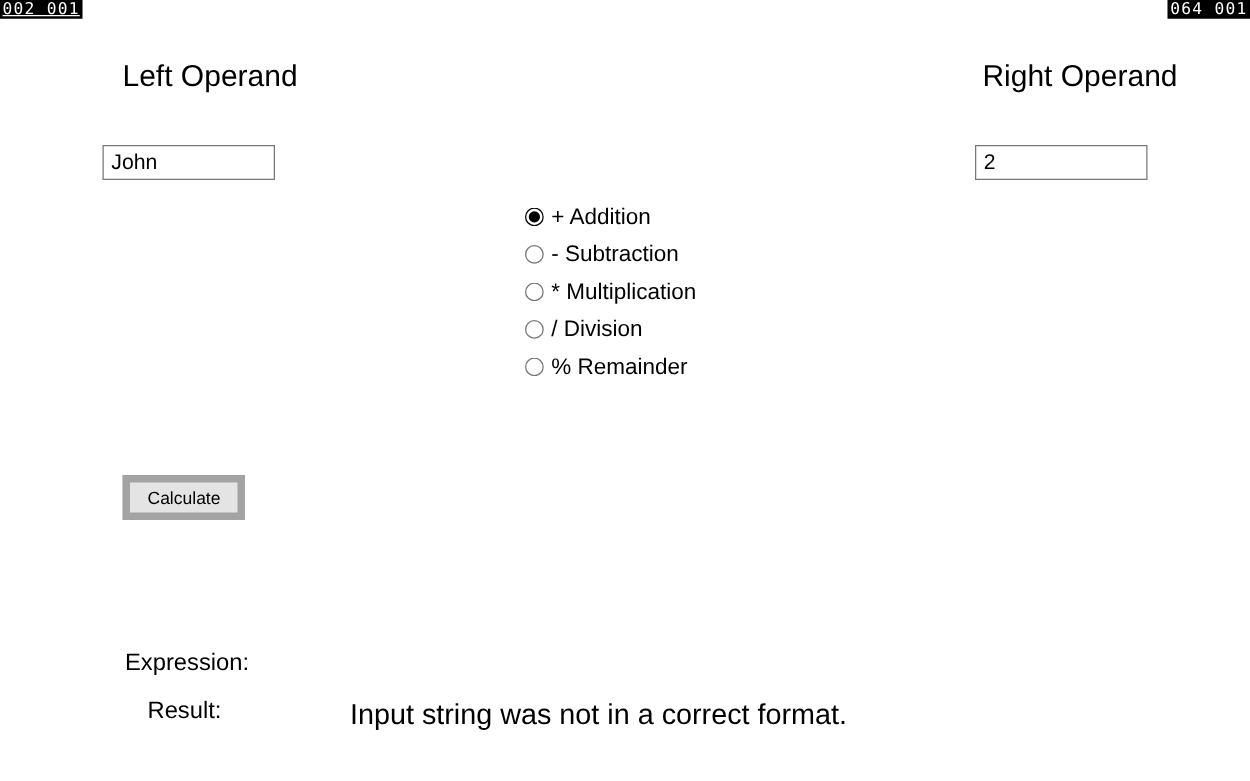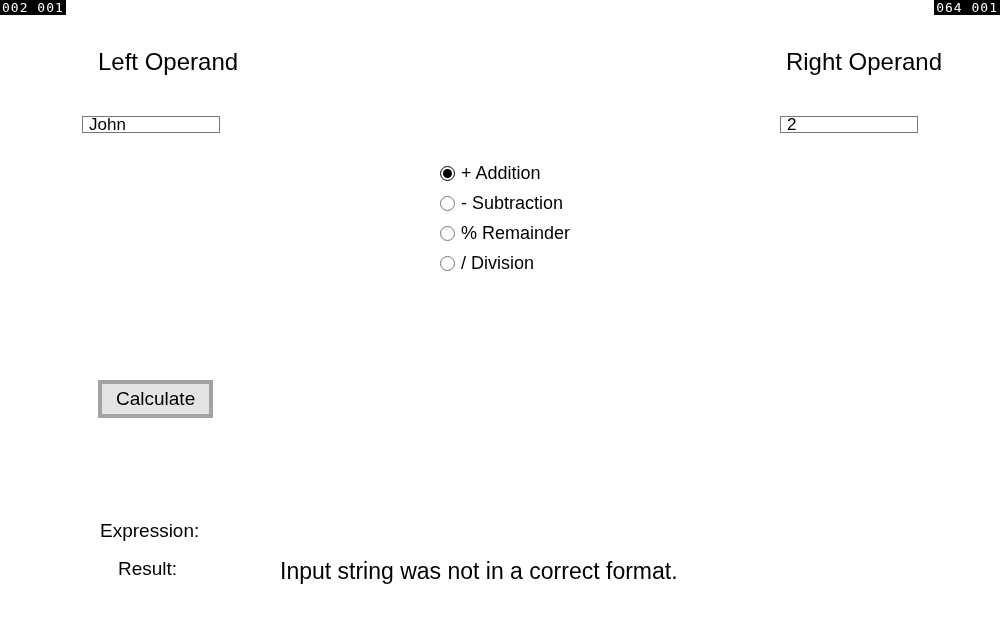--- a/index.html
+++ b/index.html
@@ -16,69 +16,69 @@
     .corner-tag {
       position: absolute;
       top: 0;
       background: #000;
       color: #fff;
       font-family: "Consolas", monospace;
       font-size: 13px;
       padding: 0 2px;
       letter-spacing: 1px;
     }
-    .corner-left { left: 0; }
+    .corner-left { left: 0; text-decoration: underline; }
     .corner-right { right: 0; text-align: right; }
     .label-left, .label-right {
       position: absolute;
       top: 48px;
       font-size: 24px;
       text-align: right;
     }
     .label-left { left: 98px; }
     .label-right { right: 58px; }
     .input-left, .input-right {
       position: absolute;
       top: 116px;
       width: 138px;
-      height: 17px;
+      height: 28px;
       border: 1px solid #777;
       background: #fff;
       font-family: inherit;
       font-size: 17px;
       padding: 2px 6px;
     }
     .input-left { left: 82px; }
     .input-right { left: 780px; }
     .radio-group {
       position: absolute;
-      left: 440px;
+      left: 420px;
       top: 158px;
     }
     .radio-row {
       display: flex;
       align-items: center;
       font-size: 18px;
       line-height: 30px;
     }
     .radio-row input[type="radio"] {
       width: 15px;
       height: 15px;
       margin-right: 6px;
       accent-color: #000;
     }
     .calc-btn {
       position: absolute;
       left: 98px;
       top: 380px;
       font-family: inherit;
-      font-size: 19px;
+      font-size: 14px;
       padding: 4px 14px;
       background: #e4e4e4;
-      border: 4px solid #a3a3a3;
+      border: 6px solid #a3a3a3;
       cursor: pointer;
     }
     .expr-label {
       position: absolute;
       left: 100px;
       top: 472px;
       font-size: 19px;
       margin-top: 48px;
     }
     .result-label {
@@ -110,25 +110,29 @@
   <label class="radio-row">
     <input type="radio" name="op" checked="" style="">
     <span>+ Addition</span>
   </label>
   <label class="radio-row">
     <input type="radio" name="op" style="">
     <span>- Subtraction</span>
   </label>
   <label class="radio-row">
     <input type="radio" name="op" style="">
-    <span>% Remainder</span>
+    <span>* Multiplication</span>
   </label>
   <label class="radio-row">
     <input type="radio" name="op" style="">
     <span>/ Division</span>
+  </label>
+  <label class="radio-row">
+    <input type="radio" name="op" style="">
+    <span>% Remainder</span>
   </label>
 </div>
 
 <button class="calc-btn">Calculate</button>
 
 <div class="expr-label">Expression:</div>
 
 <div class="result-label">Result:</div>
 <div class="result-value">Input string was not in a correct format.</div>
 

